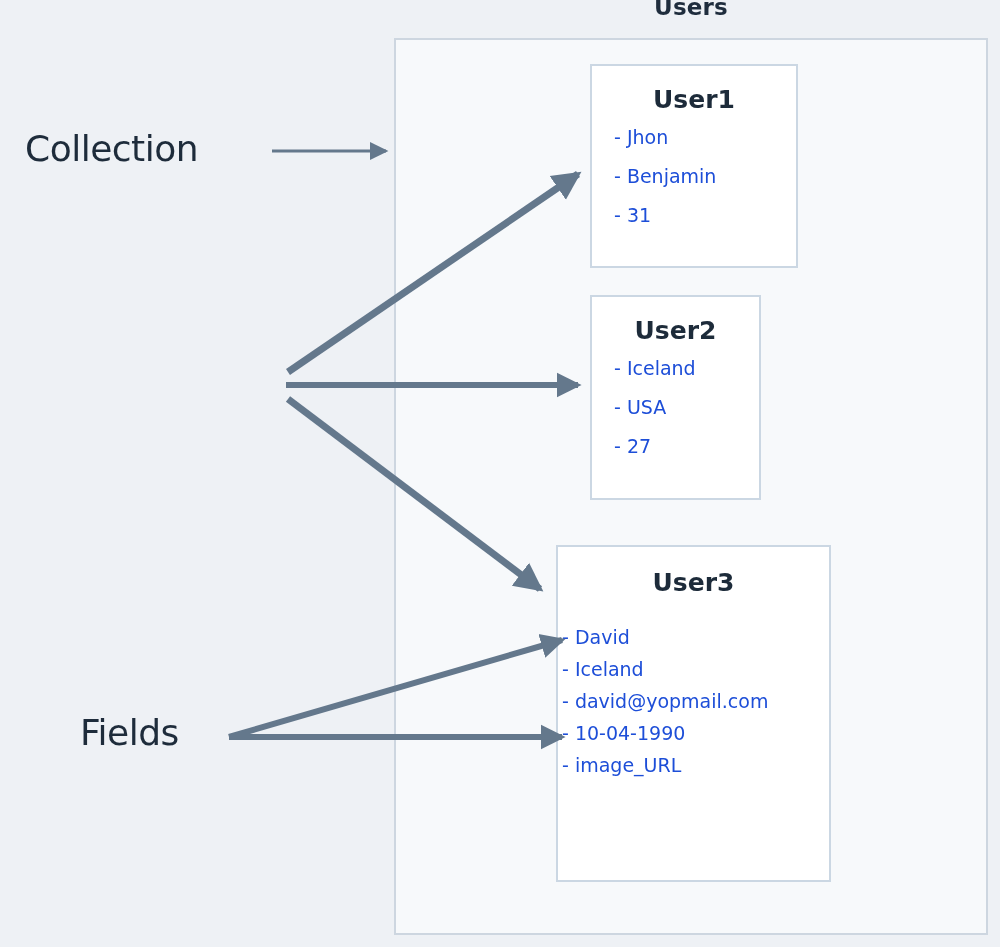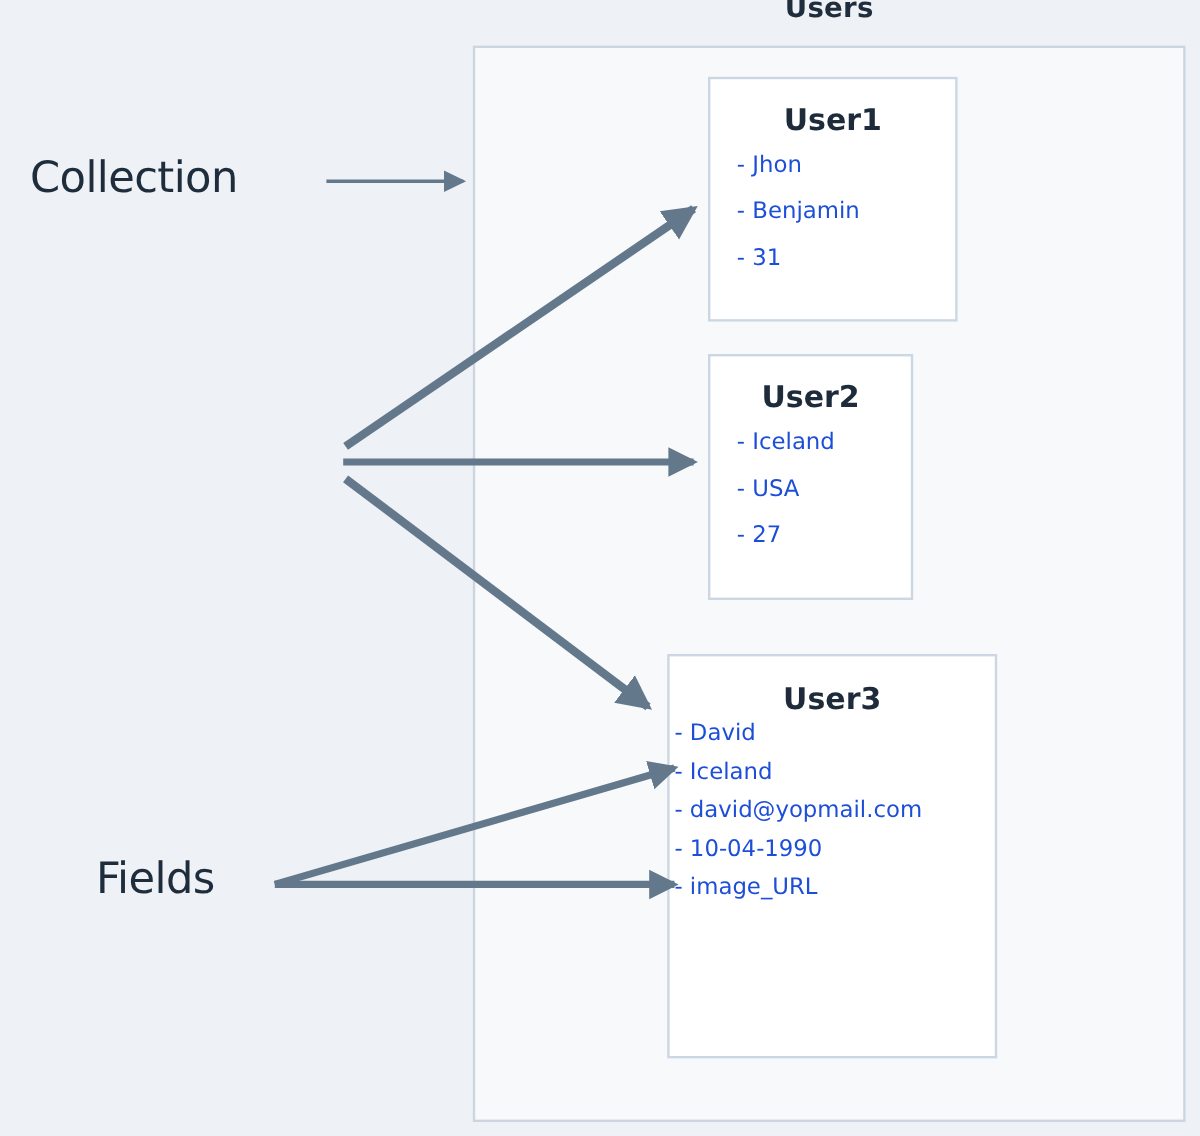--- a/index.html
+++ b/index.html
@@ -73,21 +73,21 @@
     padding: 0 0 0 22px;
   }
   .field-item {
     font-size: 19px;
     color: #1d4ed8;
     line-height: 39px;
     white-space: nowrap;
   }
   #card-user3 .field-list { padding-left: 4px; }
   #card-user3 .field-item { line-height: 32px; }
-  #card-user3 .doc-title { margin-top: 24px; margin-bottom: 0; text-align: center; }
+  #card-user3 .doc-title { margin-top: 24px; margin-bottom: 26px; text-align: center; }
 
   
   .side-label {
     position: absolute;
     font-size: 36px;
     font-weight: normal;
     color: #1e2c3b;
     letter-spacing: -0.5px;
     white-space: nowrap;
   }

